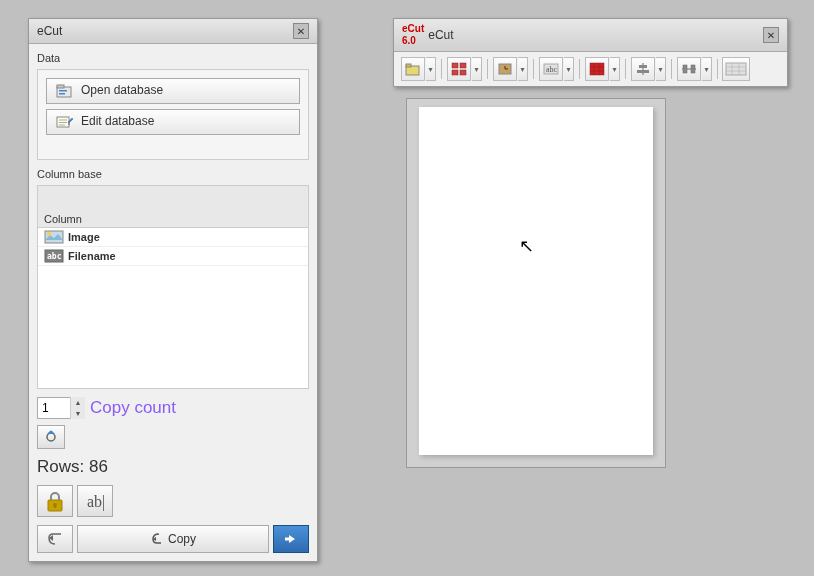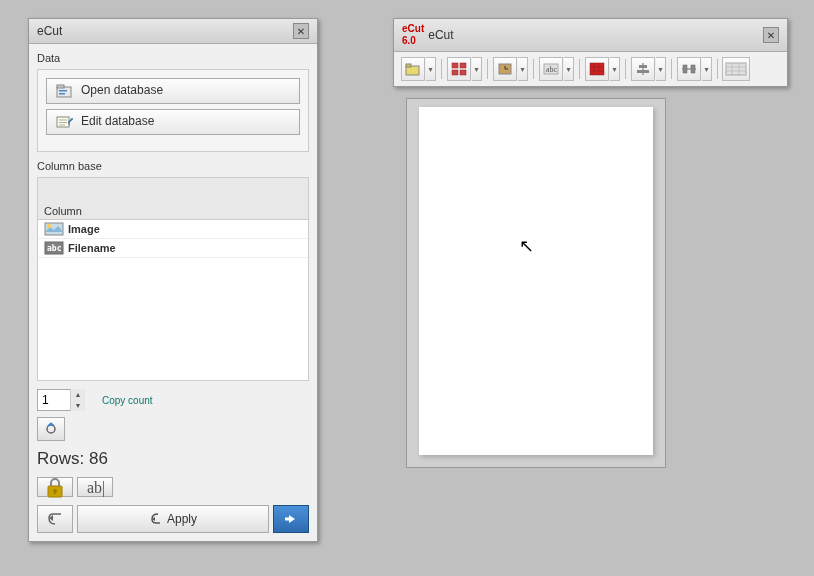--- a/index.html
+++ b/index.html
@@ -186,23 +186,23 @@
       font-size: 7px;
       line-height: 11px;
       text-align: center;
       color: #555;
       display: flex;
       align-items: center;
       justify-content: center;
     }
 
     .copy-count-label {
-      margin-left: 20px;
-      font-size: 10px;
-      color: #0f766e;
+      margin-left: 8px;
+      font-size: 17px;
+      color: #8b5cf6;
     }
 
     
     .assign-shape-row {
       display: flex;
       align-items: center;
       margin-bottom: 8px;
     }
 
     .assign-icon-btn {
@@ -237,21 +237,21 @@
     
     .bottom-icons-row {
       display: flex;
       align-items: center;
       margin-bottom: 8px;
       gap: 4px;
     }
 
     .icon-btn-square {
       width: 36px;
-      height: 20px;
+      height: 32px;
       background: linear-gradient(to bottom, #fdfdfd, #e0e0e0);
       border: 1px solid #aaa;
       cursor: pointer;
       display: flex;
       align-items: center;
       justify-content: center;
     }
 
     
     .apply-row {
@@ -433,21 +433,21 @@
         <span class="btn-icon">
           <svg width="18" height="14" viewBox="0 0 18 14">
             <rect x="1" y="3" width="14" height="10" fill="#e8e8e8" stroke="#888" stroke-width="1"></rect>
             <rect x="1" y="1" width="7" height="3" fill="#c8c8c8" stroke="#888" stroke-width="1"></rect>
             <rect x="3" y="6" width="8" height="1.5" fill="#4488cc"></rect>
             <rect x="3" y="9" width="6" height="1.5" fill="#4488cc"></rect>
           </svg>
         </span>
         <span>Open database</span>
       </button>
-      <button class="wide-button" style="margin-bottom:8px">
+      <button class="wide-button" style="margin-bottom:16px">
         <span class="btn-icon">
           <svg width="18" height="14" viewBox="0 0 18 14">
             <rect x="1" y="2" width="12" height="10" fill="#fffde8" stroke="#888" stroke-width="1"></rect>
             <line x1="3" y1="5" x2="11" y2="5" stroke="#aaa" stroke-width="1"></line>
             <line x1="3" y1="7.5" x2="11" y2="7.5" stroke="#aaa" stroke-width="1"></line>
             <line x1="3" y1="10" x2="9" y2="10" stroke="#aaa" stroke-width="1"></line>
             <polygon points="13,8 17,4 16,3 12,7" fill="#4488cc" stroke="#336699" stroke-width="0.5"></polygon>
             <line x1="12" y1="9" x2="14" y2="9" stroke="#666" stroke-width="1"></line>
           </svg>
         </span>
@@ -528,21 +528,21 @@
         <svg width="20" height="18" viewBox="0 0 20 18">
           <path d="M10,14 Q4,14 4,8 Q4,4 8,4 L16,4" fill="none" stroke="#666" stroke-width="1.5"></path>
           <polygon points="4,8 8,5 8,11" fill="#666"></polygon>
         </svg>
       </button>
       <button class="apply-btn">
         <svg width="14" height="14" viewBox="0 0 14 14">
           <path d="M9,2 Q3,2 3,7 Q3,11 7,11 L11,11" fill="none" stroke="#555" stroke-width="1.5"></path>
           <polygon points="3,7 6,5 6,9" fill="#555"></polygon>
         </svg>
-        <span>Apply</span>
+        <span>Copy</span>
       </button>
       <button class="apply-forward-btn">
         <svg width="20" height="18" viewBox="0 0 20 18">
           <polygon points="8,5 14,9 8,13" fill="white"></polygon>
           <rect x="4" y="7.5" width="6" height="3" fill="white"></rect>
         </svg>
       </button>
     </div>
 
   </div>

